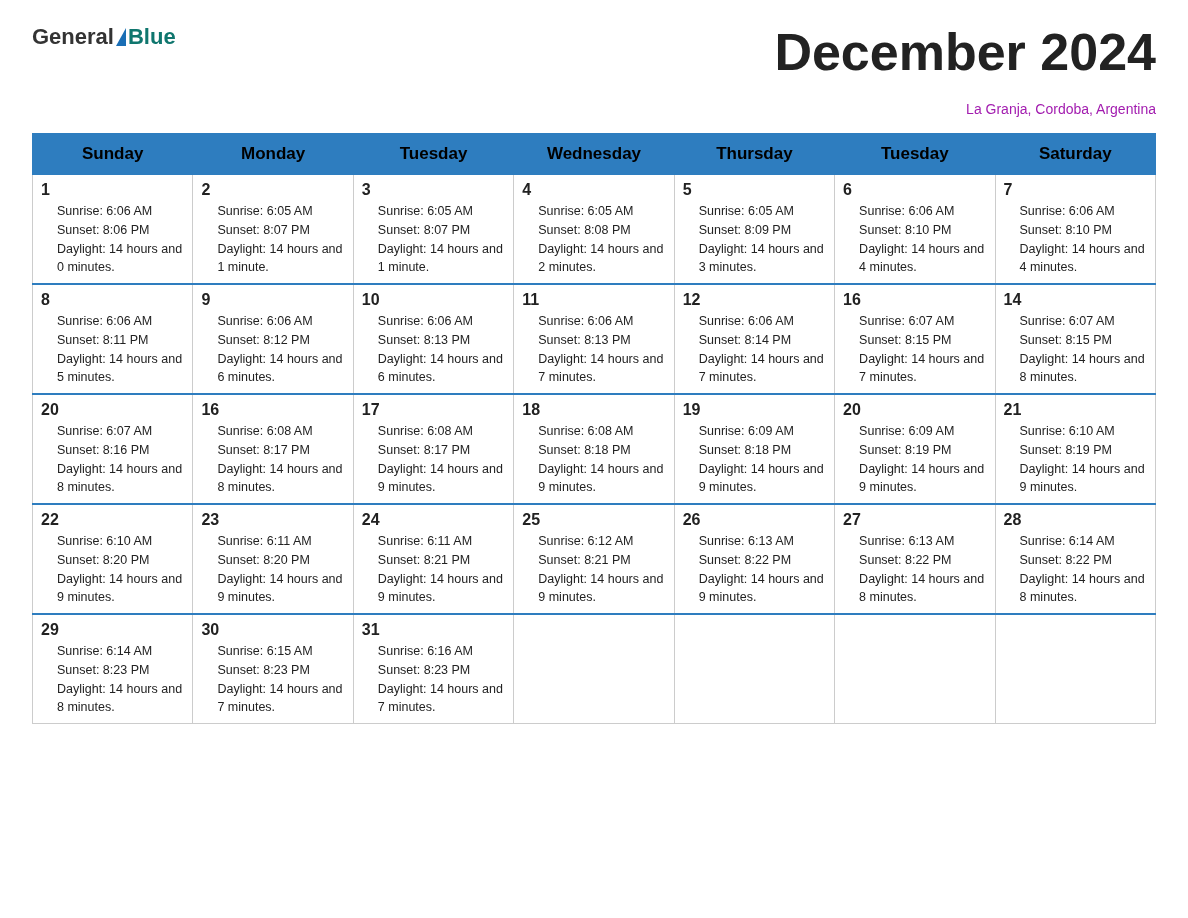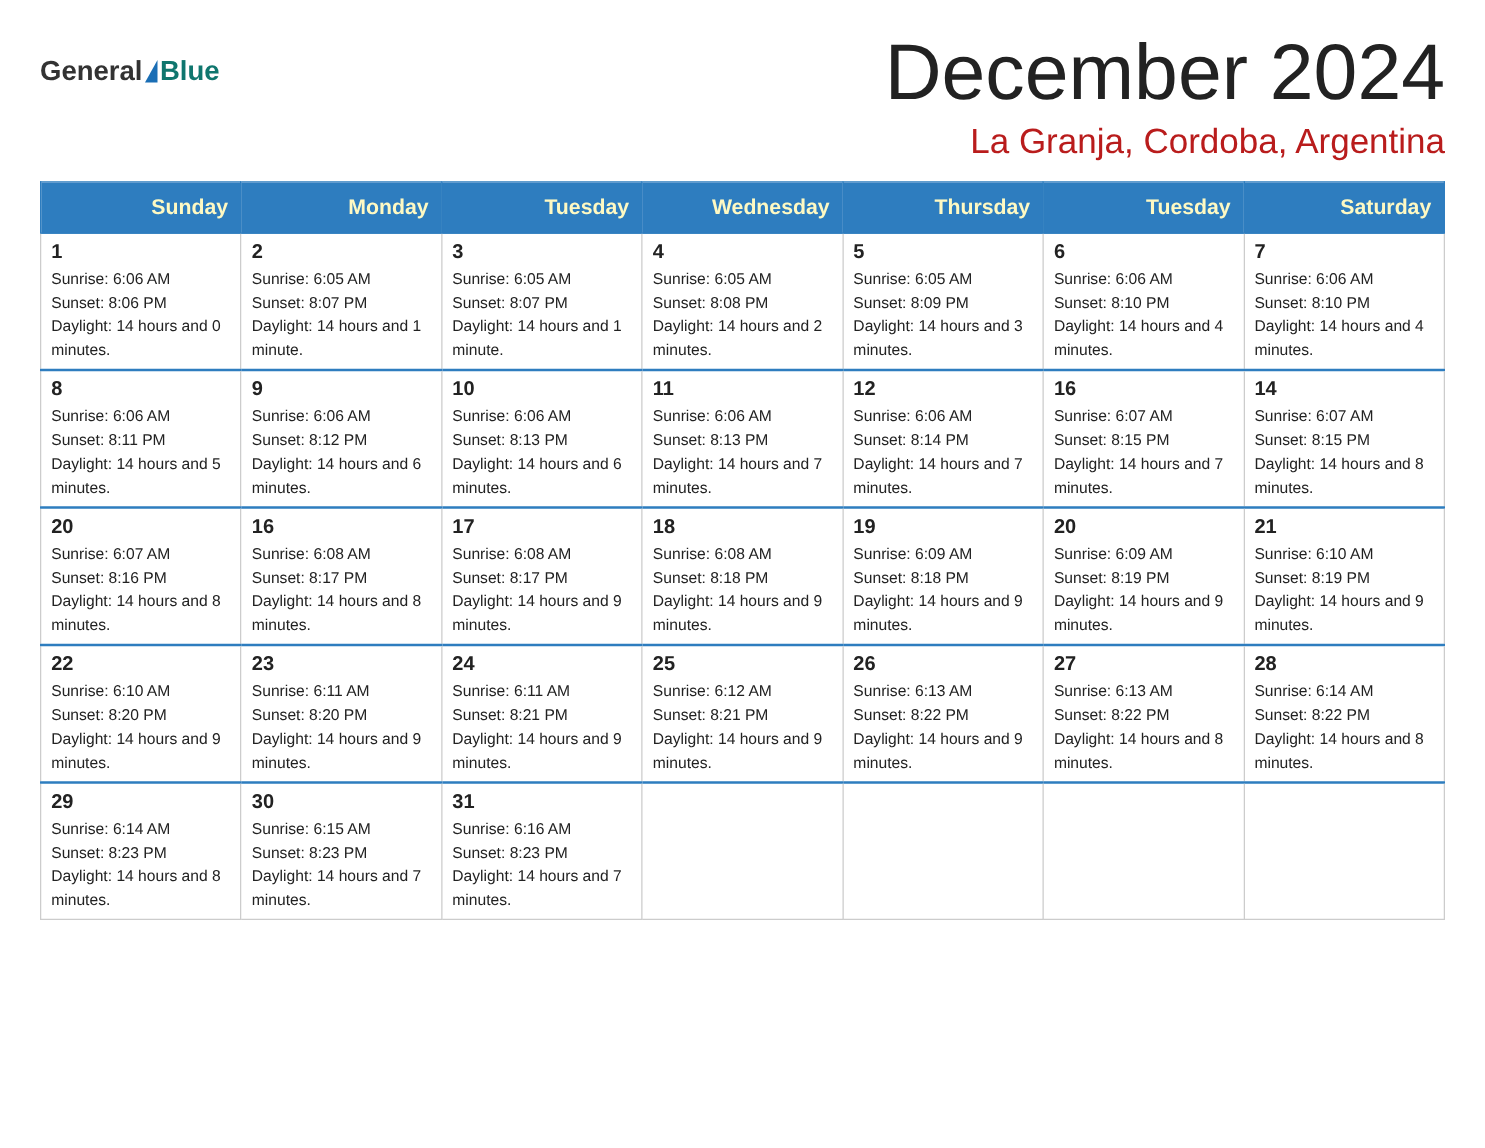--- a/index.html
+++ b/index.html
@@ -13,21 +13,20 @@
     .header-row {
       display: flex;
       justify-content: space-between;
       align-items: flex-start;
       margin-bottom: 16px;
     }
     .logo {
       display: flex;
       flex-direction: column;
       align-items: flex-start;
-      margin-top: 20px;
     }
     .logo-text {
       display: flex;
       align-items: center;
       font-size: 22px;
       font-weight: bold;
       color: #333;
     }
     .logo-general {
       color: #333;
@@ -45,42 +44,42 @@
     }
     .logo-blue {
       color: #0f766e;
       font-size: 22px;
       font-weight: bold;
     }
     .title-block {
       text-align: right;
     }
     .month-title {
-      font-size: 63px;
-      font-weight: normal;
+      font-size: 52px;
+      font-weight: bold;
       color: #222;
       line-height: 1.1;
     }
     .location-title {
-      font-size: 28px;
-      color: #b91c1c;
-      margin-top: 4px;
+      font-size: 14px;
+      color: #a21caf;
+      margin-top: 20px;
     }
     .calendar-table {
       width: 100%;
       border-collapse: collapse;
       border: 1px solid #ccc;
     }
     .calendar-table th {
       background-color: #2e7dbf;
-      color: #fef9c3;
+      color: #000000;
       font-size: 17px;
       font-weight: bold;
       padding: 10px 10px;
-      text-align: right;
+      text-align: center;
       border: 1px solid #2e7dbf;
     }
     .calendar-table td {
       vertical-align: top;
       padding: 6px 8px;
       border: 1px solid #ccc;
       width: calc(100% / 7);
       min-height: 90px;
       font-size: 13px;
       color: #222;
@@ -88,20 +87,21 @@
     .day-number {
       font-size: 16px;
       font-weight: bold;
       display: block;
       margin-bottom: 3px;
     }
     .day-info {
       font-size: 12.5px;
       line-height: 1.5;
       color: #222;
+      margin-left: 16px;
     }
     .row-divider td {
       border-top: 2px solid #2e7dbf;
     }
     .empty-cell {
       background: #fff;
     }
   </style>
 </head>
 <body>

